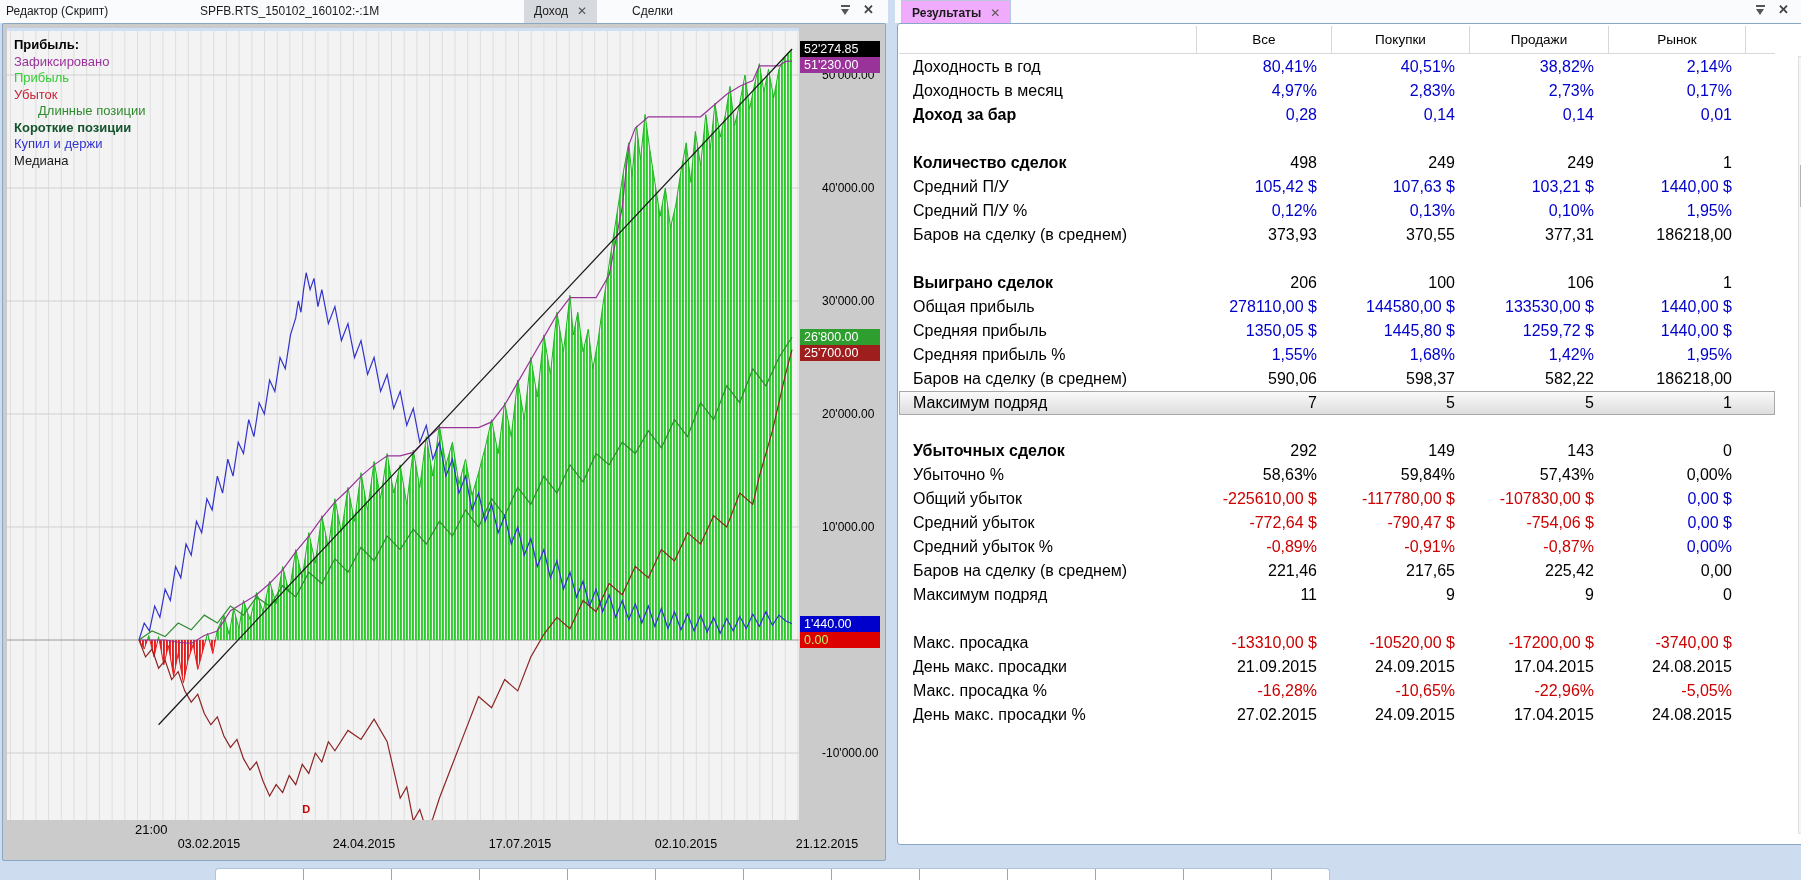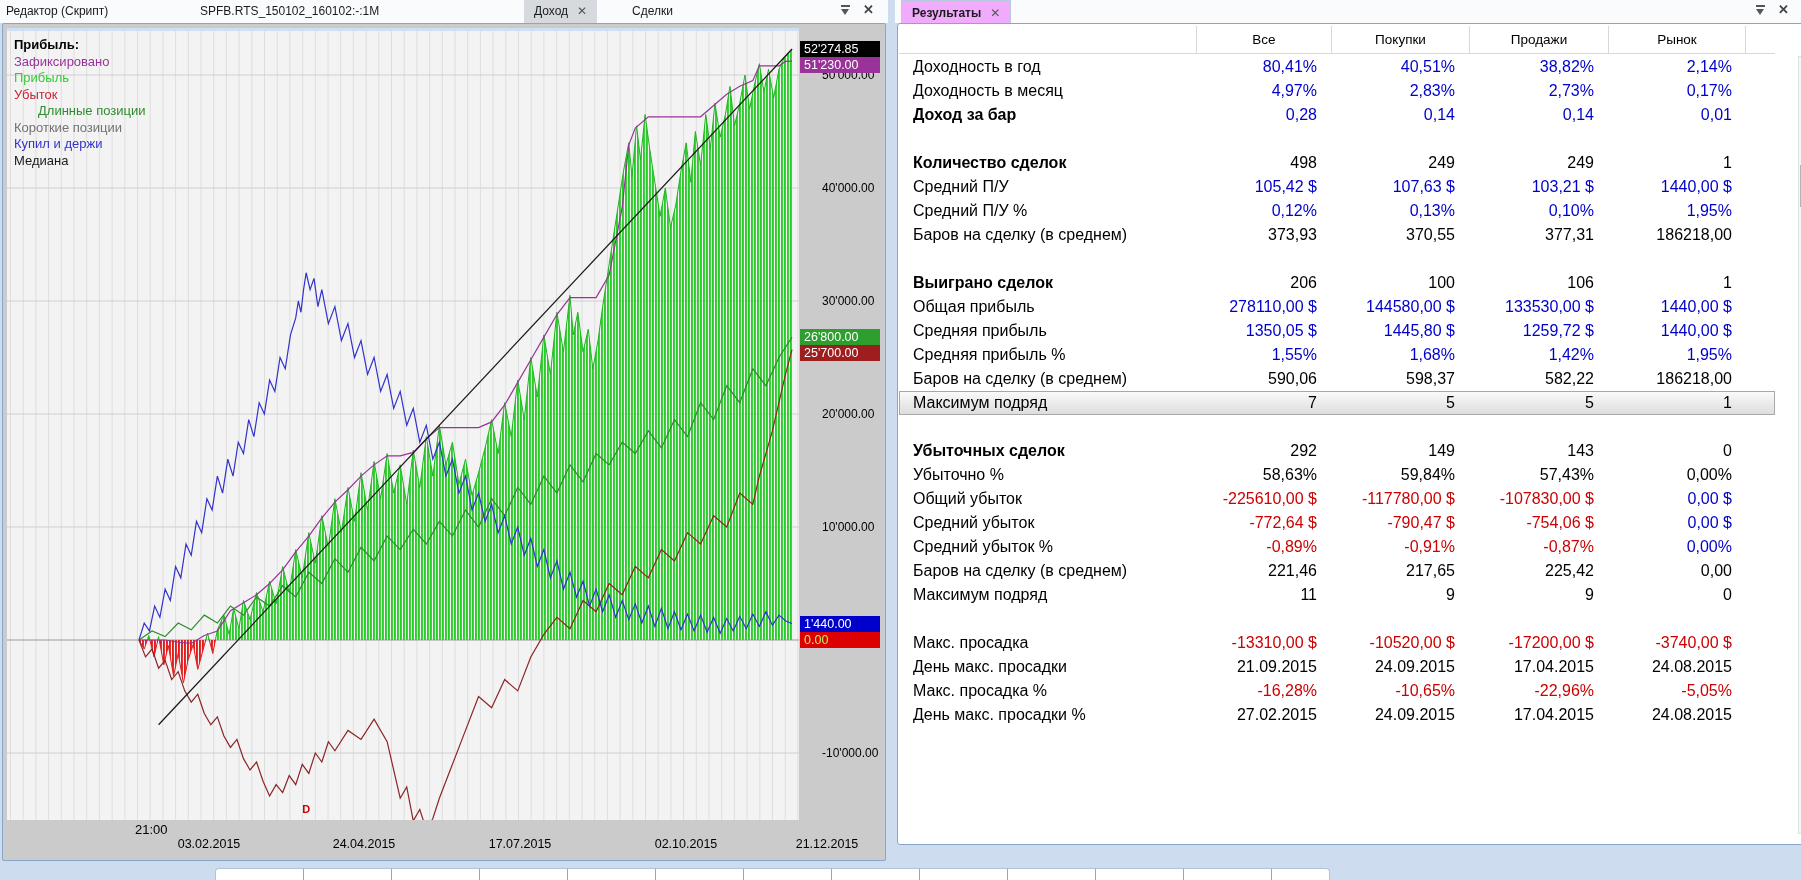--- a/index.html
+++ b/index.html
@@ -183,21 +183,21 @@
           <polyline points="132,612 137.224,595.05 142.448,602.96 147.672,578.1 152.89600000000002,589.4 158.12,561.15 163.344,572.45 168.56799999999998,538.55 173.792,549.85 179.016,515.95 184.24,527.25 189.464,493.35 194.688,504.65 199.91199999999998,470.75 205.136,482.05 210.36,448.15 215.584,465.1 220.808,431.20000000000005 226.03199999999998,448.15 231.256,414.25 236.48000000000002,425.55 241.704,391.65 246.928,408.6 252.152,374.70000000000005 257.376,386 262.6,352.1 267.82399999999996,363.4 273.048,329.5 278.272,340.8 283.496,306.90000000000003 288.72,289.95000000000005 291.332,273 293.94399999999996,284.3 296.55600000000004,261.70000000000005 299.168,244.75 303.086,261.70000000000005 307.004,250.40000000000003 310.922,278.65000000000003 314.84000000000003,261.70000000000005 321.37,295.6 327.9,278.65000000000003 334.43,312.55 340.96000000000004,295.6 347.49,329.5 354.02,312.55 360.54999999999995,346.45 367.08,329.5 373.61,363.4 380.14,346.45 386.67,380.35 393.2,363.4 399.72999999999996,397.3 406.26,380.35 412.79,414.25 419.32,397.3 425.85,431.20000000000005 432.38,414.25 438.90999999999997,448.15 445.44,431.20000000000005 451.96999999999997,465.1 458.5,448.15 465.03000000000003,482.05 471.56,465.1 478.09000000000003,493.35 484.62,476.4 491.15000000000003,504.65 497.68,487.7 504.21,515.95 510.73999999999995,499 517.27,527.25 523.8,510.3 530.3299999999999,538.55 536.86,521.6 543.39,549.85 549.9200000000001,532.9 556.45,561.15 562.98,544.2 569.51,569.06 576.04,553.24 582.5699999999999,578.1 589.0999999999999,561.15 595.63,583.75 602.16,566.8 608.69,589.4 615.22,572.45 621.75,591.66 628.28,575.84 634.81,595.05 641.34,578.1 647.87,598.44 654.4,580.36 660.9300000000001,600.7 667.4599999999999,583.75 673.99,601.83 680.52,586.01 687.05,602.96 693.58,587.14 700.11,604.09 706.64,589.4 713.17,605.22 719.7,590.53 726.23,602.96 732.76,588.27 739.2900000000001,600.7 745.8199999999999,586.01 752.35,598.44 758.88,583.75 765.41,597.31 771.9399999999999,587.14 778.47,592.79 785,595.728" fill="none" stroke="#3232cc" stroke-width="1.2"></polyline>
           <polyline points="151.59,696.75 785,21.00999999999999" fill="none" stroke="#151515" stroke-width="1.2"></polyline>
           <text x="295.25" y="784.89" fill="#cc0000" font-size="11" font-weight="bold">D</text>
         </svg>
       <div class="legend">
         <div class="lt">Прибыль:</div>
       <div style="color: rgb(153, 51, 153);">Зафиксировано</div>
           <div style="color: rgb(51, 204, 51);">Прибыль</div>
           <div style="color: rgb(204, 34, 51);">Убыток</div>
           <div style="color: rgb(46, 139, 46); margin-left: 24px;">Длинные позиции</div>
-          <div style="color: #737373;">Короткие позиции</div>
+          <div style="color: #14532d; font-weight: bold;">Короткие позиции</div>
           <div style="color: rgb(51, 51, 204);">Купил и держи</div>
           <div style="color: rgb(26, 26, 26);">Медиана</div>
         </div>
     </div>
     <div class="yaxis">
         <span class="ytick" style="top: 39px;">50'000.00</span>
         <span class="ytick" style="top: 152px;">40'000.00</span>
         <span class="ytick" style="top: 265px;">30'000.00</span>
         <span class="ytick" style="top: 378px;">20'000.00</span>
         <span class="ytick" style="top: 491px;">10'000.00</span>

